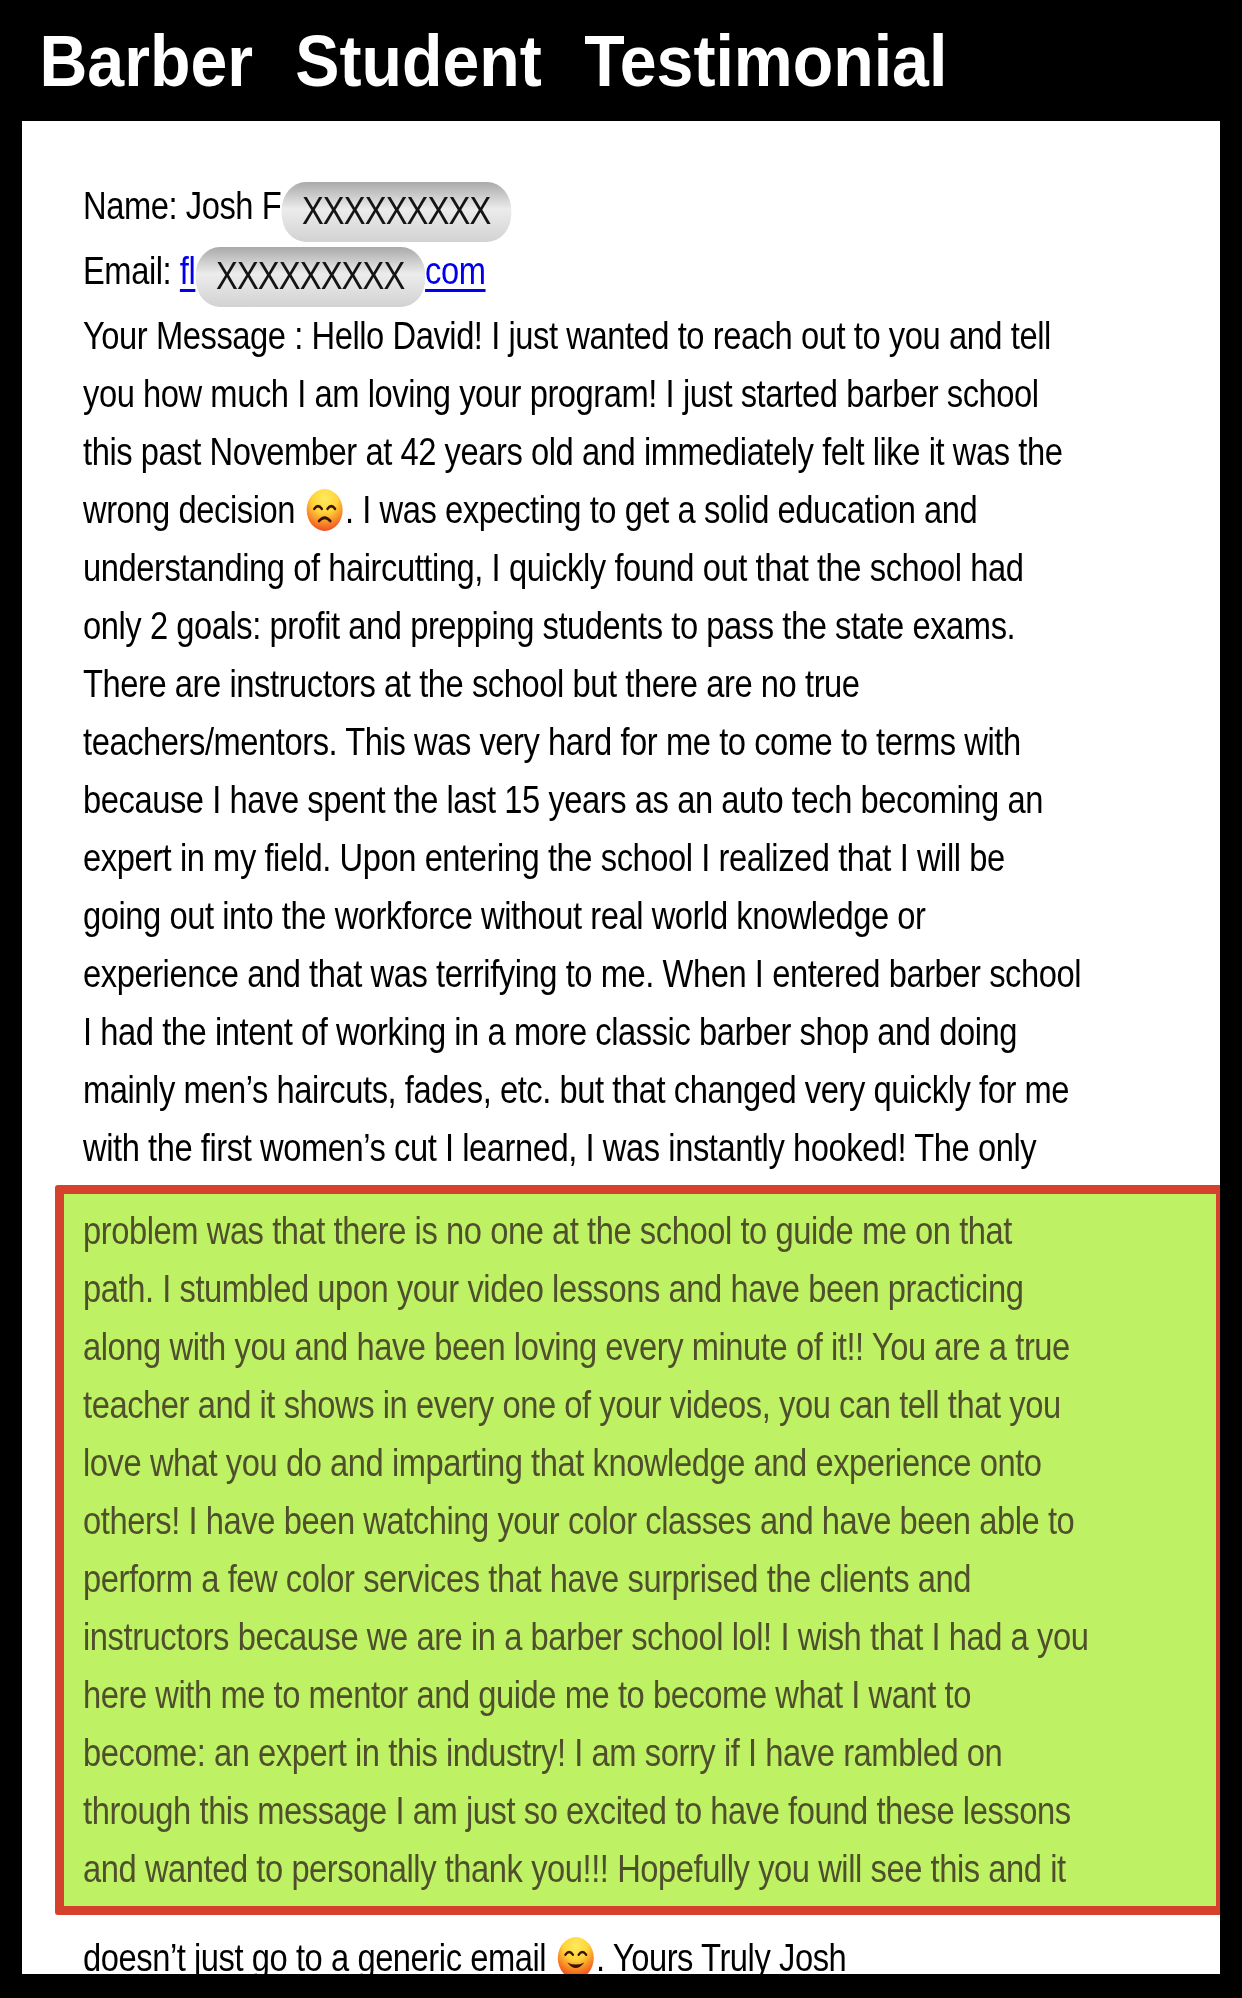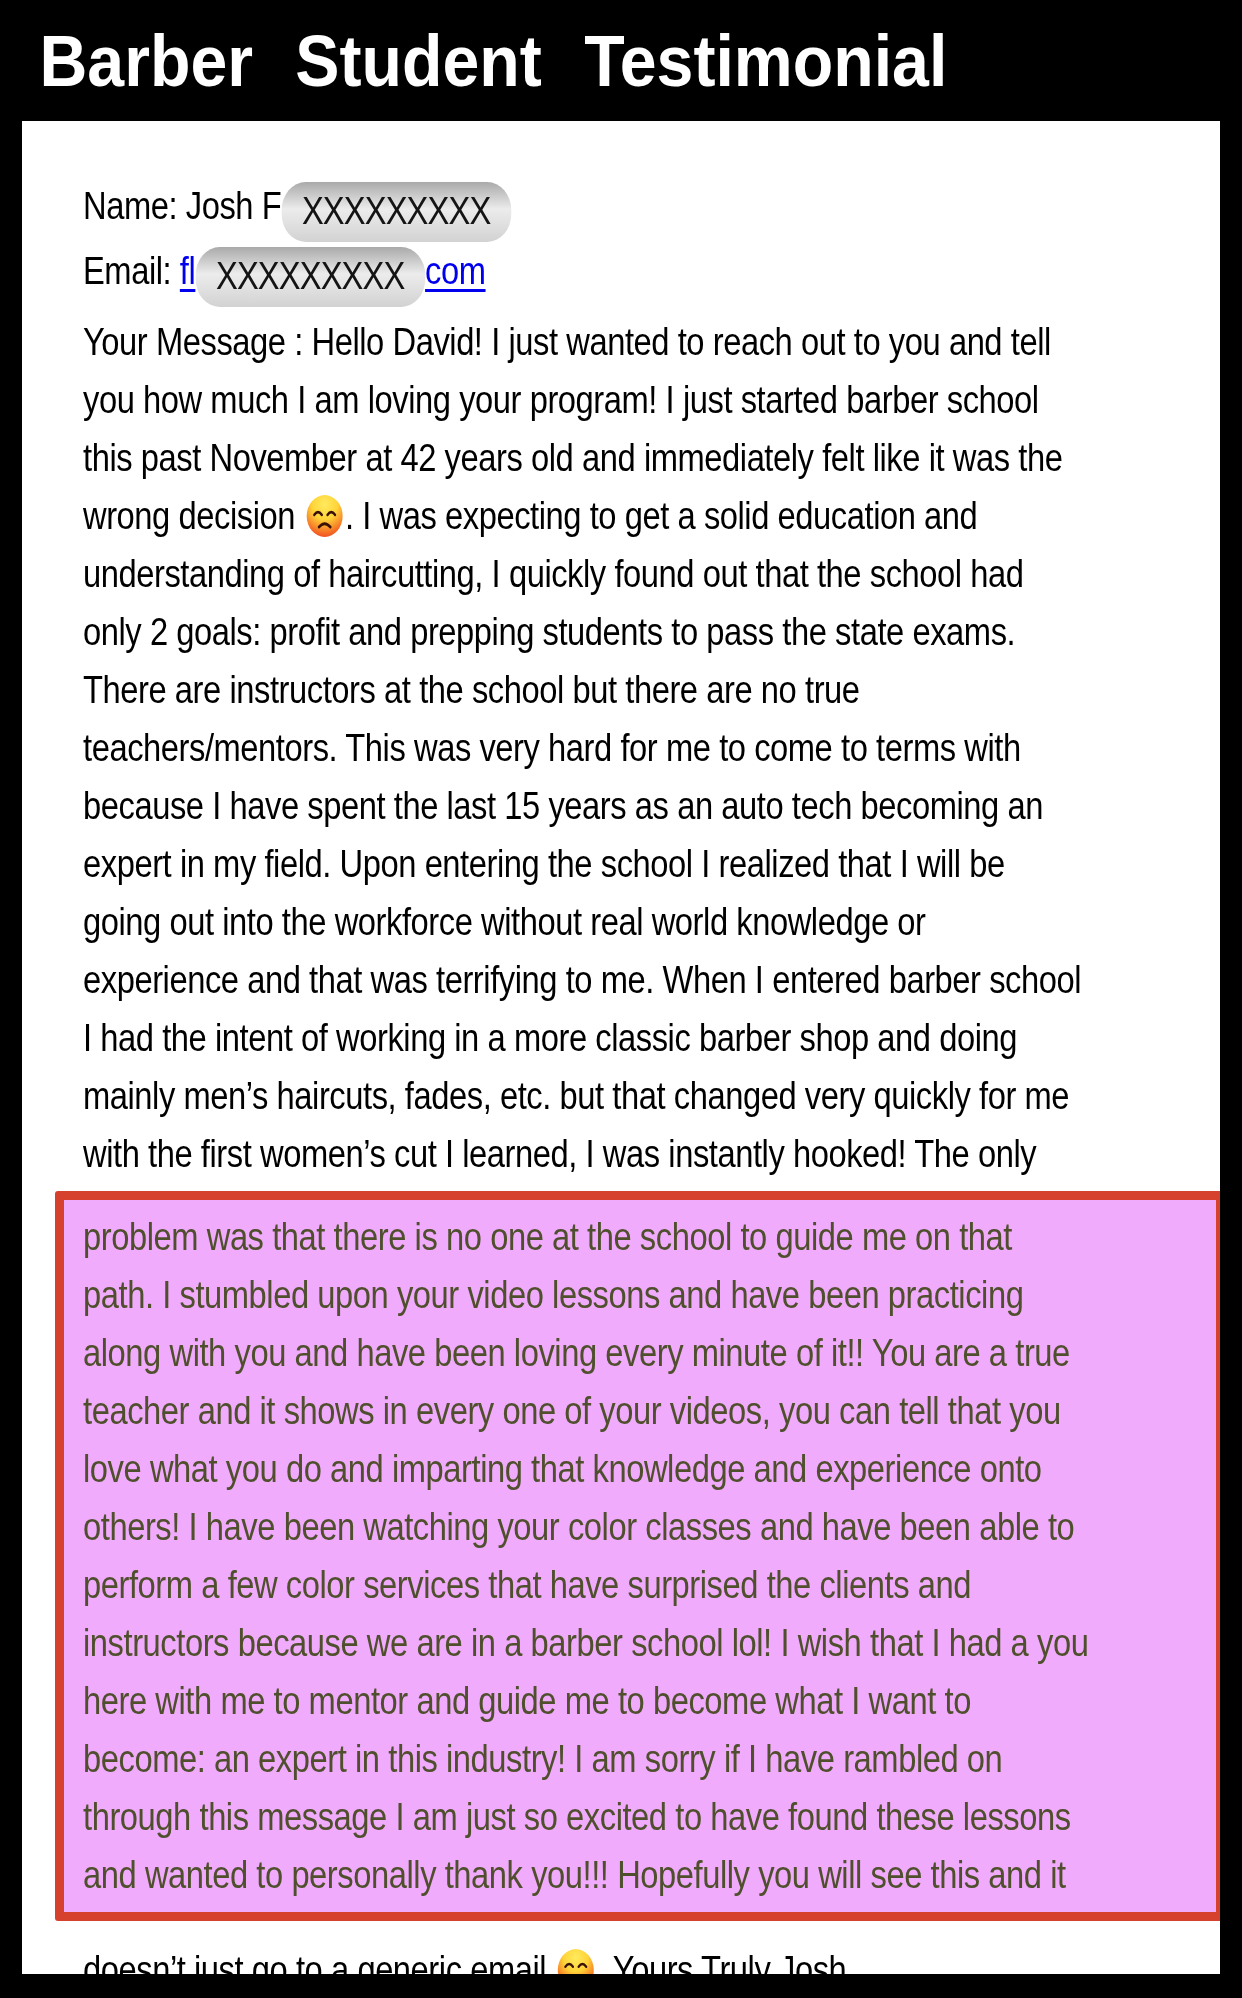--- a/index.html
+++ b/index.html
@@ -58,35 +58,35 @@
   .pill-email{
     padding:1px 36px 3px 36px;
     vertical-align:-8px;
   }
   .email-link{
     color:#0000EE;
     text-decoration:underline;
     text-decoration-thickness:3px;
     text-underline-offset:5px;
   }
-  .msg-intro{margin-top:6px;}
+  .msg-intro{}
   .hlbox{
     box-sizing:border-box;
     width:1170px;
     margin:8px 0 0 5px;
-    background:#f0abfc;
+    background:#bef264;
     border:9px solid #D5412D;
     border-radius:3px;
     padding:8px 0 8px 19px;
   }
   .hlbox .tline{
     color:#4F4F2D;
     margin-left:0;
   }
-  .msg-closing{margin-top:20px;}
+  .msg-closing{margin-top:14px;}
   .emoji-svg{
     display:inline-block;
     vertical-align:-9px;
     margin:0 2px;
   }
 </style>
 </head>
 <body>
 
 <div class="page">

